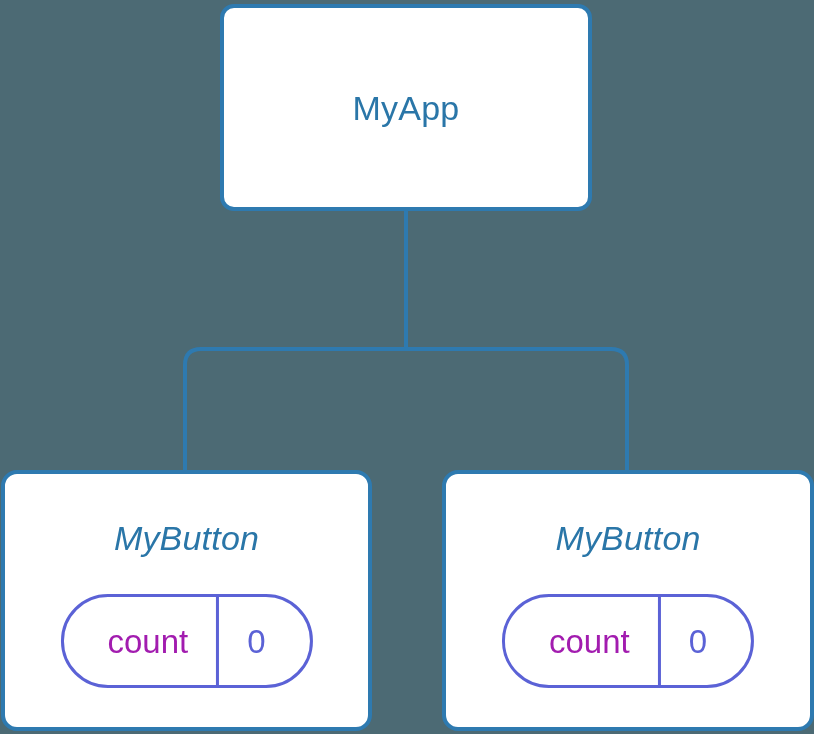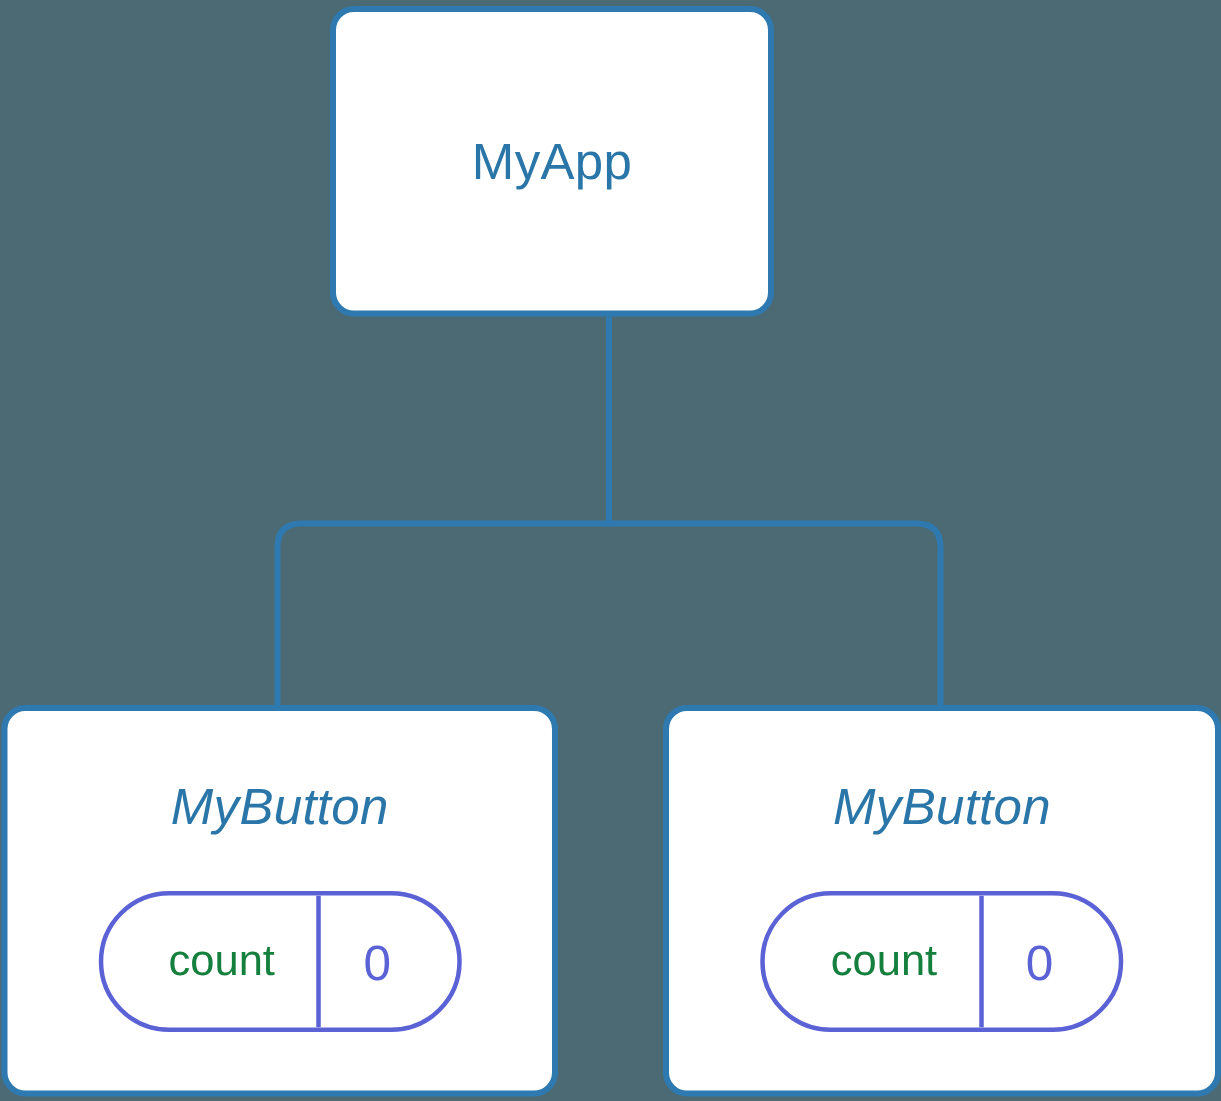--- a/index.html
+++ b/index.html
@@ -37,22 +37,23 @@
     background: #ffffff;
     border: 4px solid #2e7ab0;
     border-radius: 16px;
     box-sizing: border-box;
   }
 
   
   #node-root {
     left: 220px;
     top: 4px;
-    width: 296px;
+    width: 372px;
     height: 207px;
+    border-radius: 14px;
   }
   #node-root .node-title {
     position: absolute;
     left: 0;
     right: 0;
     top: 50%;
     transform: translateY(-50%);
     text-align: center;
   }
 
@@ -101,22 +102,22 @@
     border-radius: 47px;
     background: #ffffff;
     box-sizing: border-box;
     overflow: hidden;
   }
   .state-key {
     display: flex;
     align-items: center;
     justify-content: center;
     padding: 0 28px 0 44px;
-    color: #15803d;
-    font-size: 29px;
+    color: #a21caf;
+    font-size: 33px;
     line-height: 1;
     white-space: nowrap;
   }
   .state-divider {
     width: 3px;
     background: #5b62d6;
     flex: 0 0 auto;
   }
   .state-value {
     display: flex;

